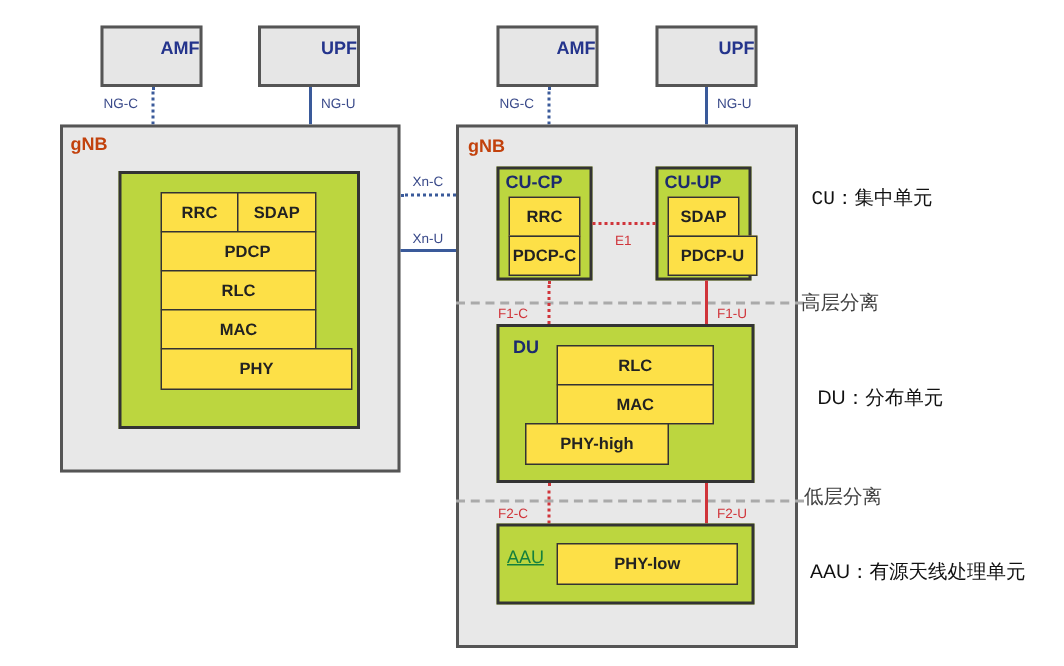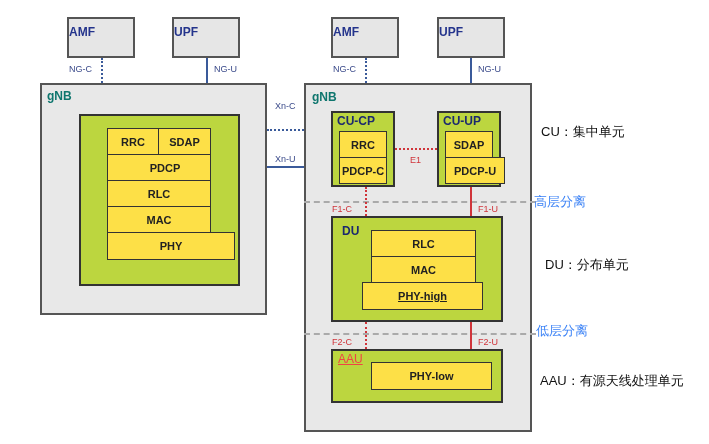--- a/index.html
+++ b/index.html
@@ -1,26 +1,26 @@
 <!DOCTYPE html>
 <html><head>
 <meta charset="utf-8">
 <style>
   html,body{margin:0;padding:0;background:#fff;}
   body{width:709px;height:444px;position:relative;overflow:hidden;font-family:"Liberation Sans",sans-serif;}
   .abs{position:absolute;box-sizing:border-box;}
-  .core{background:#e6e6e6;border:2px solid #555;font-weight:bold;color:#24348c;font-size:12px;text-align:left;padding-top:6px;}
+  .core{background:#e6e6e6;border:2px solid #555;font-weight:bold;color:#24348c;font-size:12px;text-align:right;padding-top:6px;}
   .gnb{background:#e8e8e8;border:2px solid #555;}
-  .gnb-label{font-weight:bold;color:#0f766e;font-size:12px;}
+  .gnb-label{font-weight:bold;color:#c2410c;font-size:12px;}
   .green{background:#bcd63f;border:2px solid #333;}
   .cell{background:#fde047;border:1.5px solid #333;font-size:11px;color:#222;display:flex;align-items:center;justify-content:center;font-weight:bold;}
   .iflbl{font-size:9px;font-weight:normal;color:#3a4a8a;}
   .red{color:#d0343a;}
   .side{font-size:13px;color:#111;}
-  .sep{font-size:13px;color:#3b82f6;}
+  .sep{font-size:13px;color:#404040;}
   .green-title{font-size:12px;font-weight:bold;color:#1c2a6e;}
 </style>
 </head>
 <body>
 
 <div class="abs core" style="left:67px;top:17px;width:68px;height:41px;"><span>AMF</span></div>
 <div class="abs core" style="left:172px;top:17px;width:68px;height:41px;"><span>UPF</span></div>
 <div class="abs" style="left:101px;top:58px;width:0;height:25px;border-left:2px dotted #3a5a9a;"></div>
 <div class="abs" style="left:206px;top:58px;width:2px;height:25px;background:#3a5a9a;"></div>
 <div class="abs iflbl" style="left:69px;top:64px;">NG-C</div>
@@ -32,21 +32,21 @@
 <div class="abs green" style="left:79px;top:114px;width:161px;height:172px;"></div>
 <div class="abs cell" style="left:107px;top:128px;width:52px;height:27px;">RRC</div>
 <div class="abs cell" style="left:158px;top:128px;width:53px;height:27px;">SDAP</div>
 <div class="abs cell" style="left:107px;top:154px;width:104px;height:27px;padding-left:12px;">PDCP</div>
 <div class="abs cell" style="left:107px;top:180px;width:104px;height:27px;">RLC</div>
 <div class="abs cell" style="left:107px;top:206px;width:104px;height:27px;">MAC</div>
 <div class="abs cell" style="left:107px;top:232px;width:128px;height:28px;">PHY</div>
 
 <div class="abs" style="left:267px;top:129px;width:37px;height:0;border-top:2px dotted #3a5a9a;"></div>
 <div class="abs" style="left:267px;top:166px;width:37px;height:2px;background:#3a5a9a;"></div>
-<div class="abs iflbl" style="left:275px;top:101px;">Xn-C</div>
+<div class="abs iflbl" style="left:275px;top:116px;">Xn-C</div>
 <div class="abs iflbl" style="left:275px;top:154px;">Xn-U</div>
 
 <div class="abs core" style="left:331px;top:17px;width:68px;height:41px;"><span>AMF</span></div>
 <div class="abs core" style="left:437px;top:17px;width:68px;height:41px;"><span>UPF</span></div>
 <div class="abs" style="left:365px;top:58px;width:0;height:25px;border-left:2px dotted #3a5a9a;"></div>
 <div class="abs" style="left:470px;top:58px;width:2px;height:25px;background:#3a5a9a;"></div>
 <div class="abs iflbl" style="left:333px;top:64px;">NG-C</div>
 <div class="abs iflbl" style="left:478px;top:64px;">NG-U</div>
 
 <div class="abs gnb" style="left:304px;top:83px;width:228px;height:349px;"></div>
@@ -68,29 +68,29 @@
 <div class="abs" style="left:304px;top:201px;width:232px;height:0;border-top:2px dashed #aaa;"></div>
 <div class="abs" style="left:365px;top:187px;width:0;height:29px;border-left:2px dotted #d0343a;"></div>
 <div class="abs" style="left:470px;top:187px;width:2px;height:29px;background:#d0343a;"></div>
 <div class="abs iflbl red" style="left:332px;top:204px;">F1-C</div>
 <div class="abs iflbl red" style="left:478px;top:204px;">F1-U</div>
 
 <div class="abs green" style="left:331px;top:216px;width:172px;height:106px;"></div>
 <div class="abs green-title" style="left:342px;top:224px;">DU</div>
 <div class="abs cell" style="left:371px;top:230px;width:105px;height:27px;">RLC</div>
 <div class="abs cell" style="left:371px;top:256px;width:105px;height:27px;">MAC</div>
-<div class="abs cell" style="left:362px;top:282px;width:121px;height:28px;text-decoration:underline;">PHY-high</div>
+<div class="abs cell" style="left:350px;top:282px;width:96px;height:28px;">PHY-high</div>
 
 <div class="abs" style="left:304px;top:333px;width:232px;height:0;border-top:2px dashed #aaa;"></div>
 <div class="abs" style="left:365px;top:322px;width:0;height:27px;border-left:2px dotted #d0343a;"></div>
 <div class="abs" style="left:470px;top:322px;width:2px;height:27px;background:#d0343a;"></div>
 <div class="abs iflbl red" style="left:332px;top:337px;">F2-C</div>
 <div class="abs iflbl red" style="left:478px;top:337px;">F2-U</div>
 
 <div class="abs green" style="left:331px;top:349px;width:172px;height:54px;"></div>
-<div class="abs" style="left:338px;top:352px;font-size:12px;color:#ef4444;text-decoration:underline;">AAU</div>
+<div class="abs" style="left:338px;top:364px;font-size:12px;color:#15803d;text-decoration:underline;">AAU</div>
 <div class="abs cell" style="left:371px;top:362px;width:121px;height:28px;">PHY-low</div>
 
-<div class="abs side" style="left:541px;top:123px;">CU：集中单元</div>
+<div class="abs side" style="left:541px;top:123px;font-family:Liberation Mono, monospace;">CU：集中单元</div>
 <div class="abs sep" style="left:534px;top:193px;">高层分离</div>
 <div class="abs side" style="left:545px;top:256px;">DU：分布单元</div>
 <div class="abs sep" style="left:536px;top:322px;">低层分离</div>
 <div class="abs side" style="left:540px;top:372px;">AAU：有源天线处理单元</div>
 
 </body></html>

